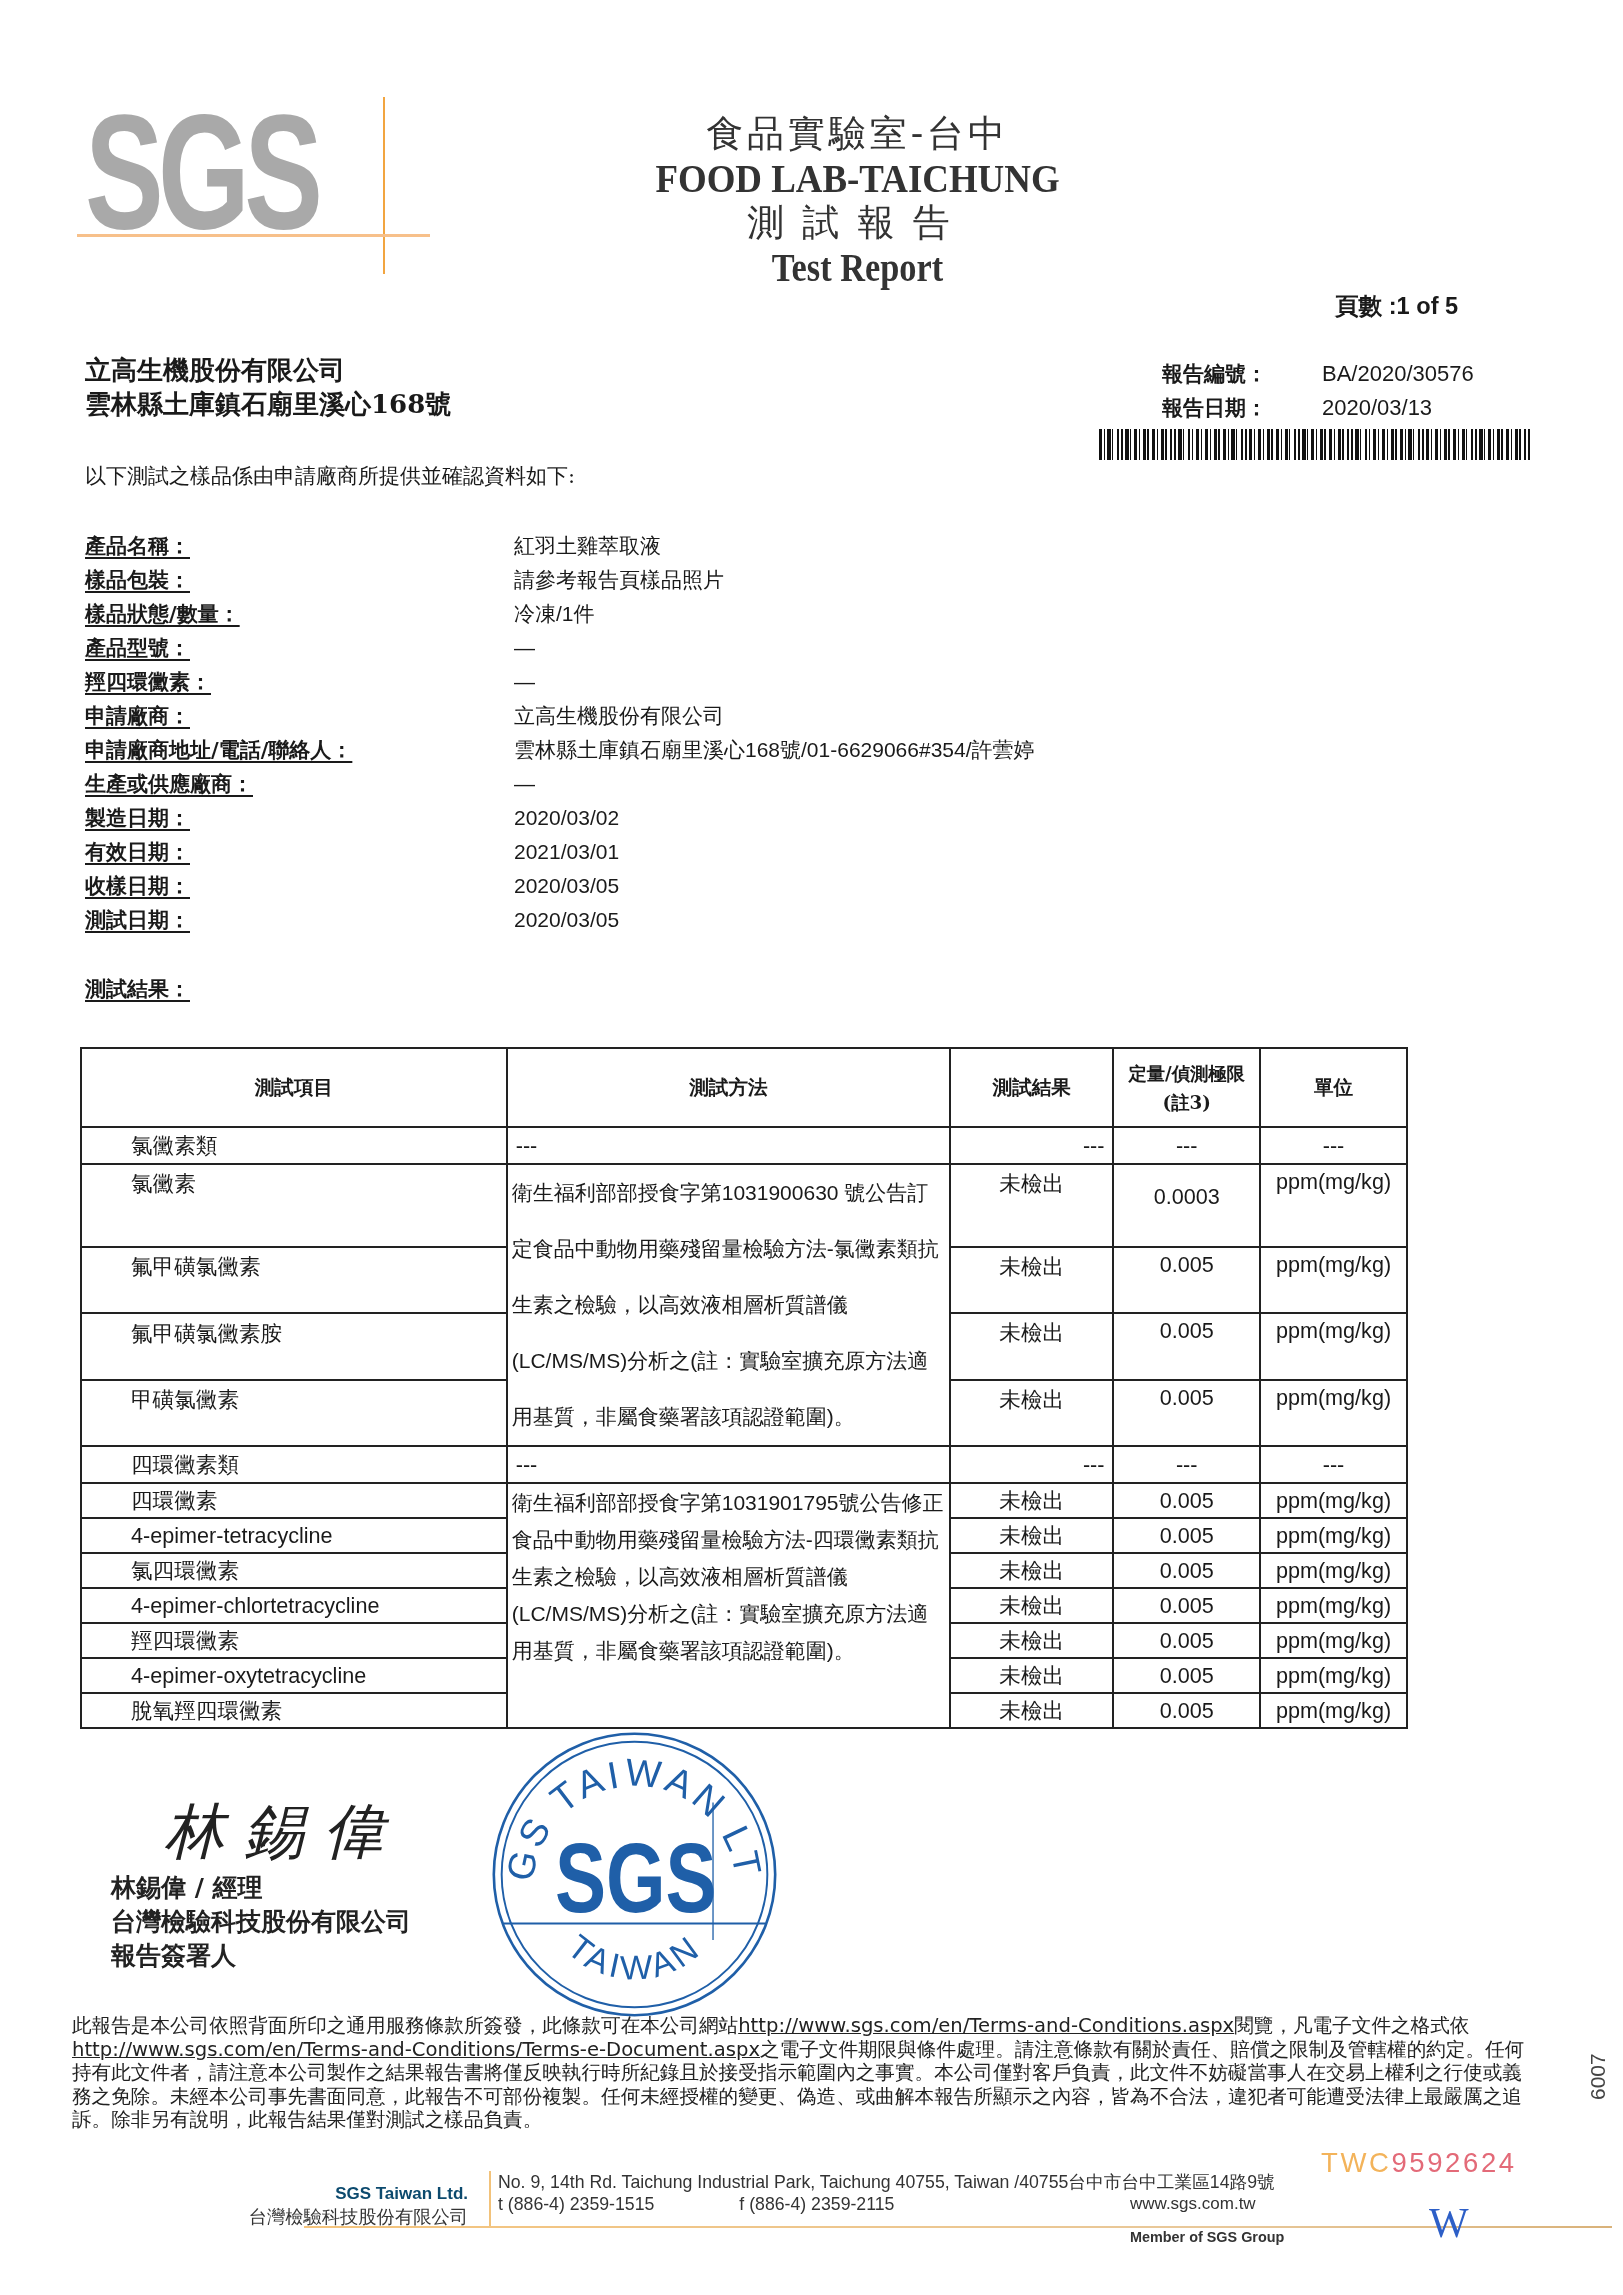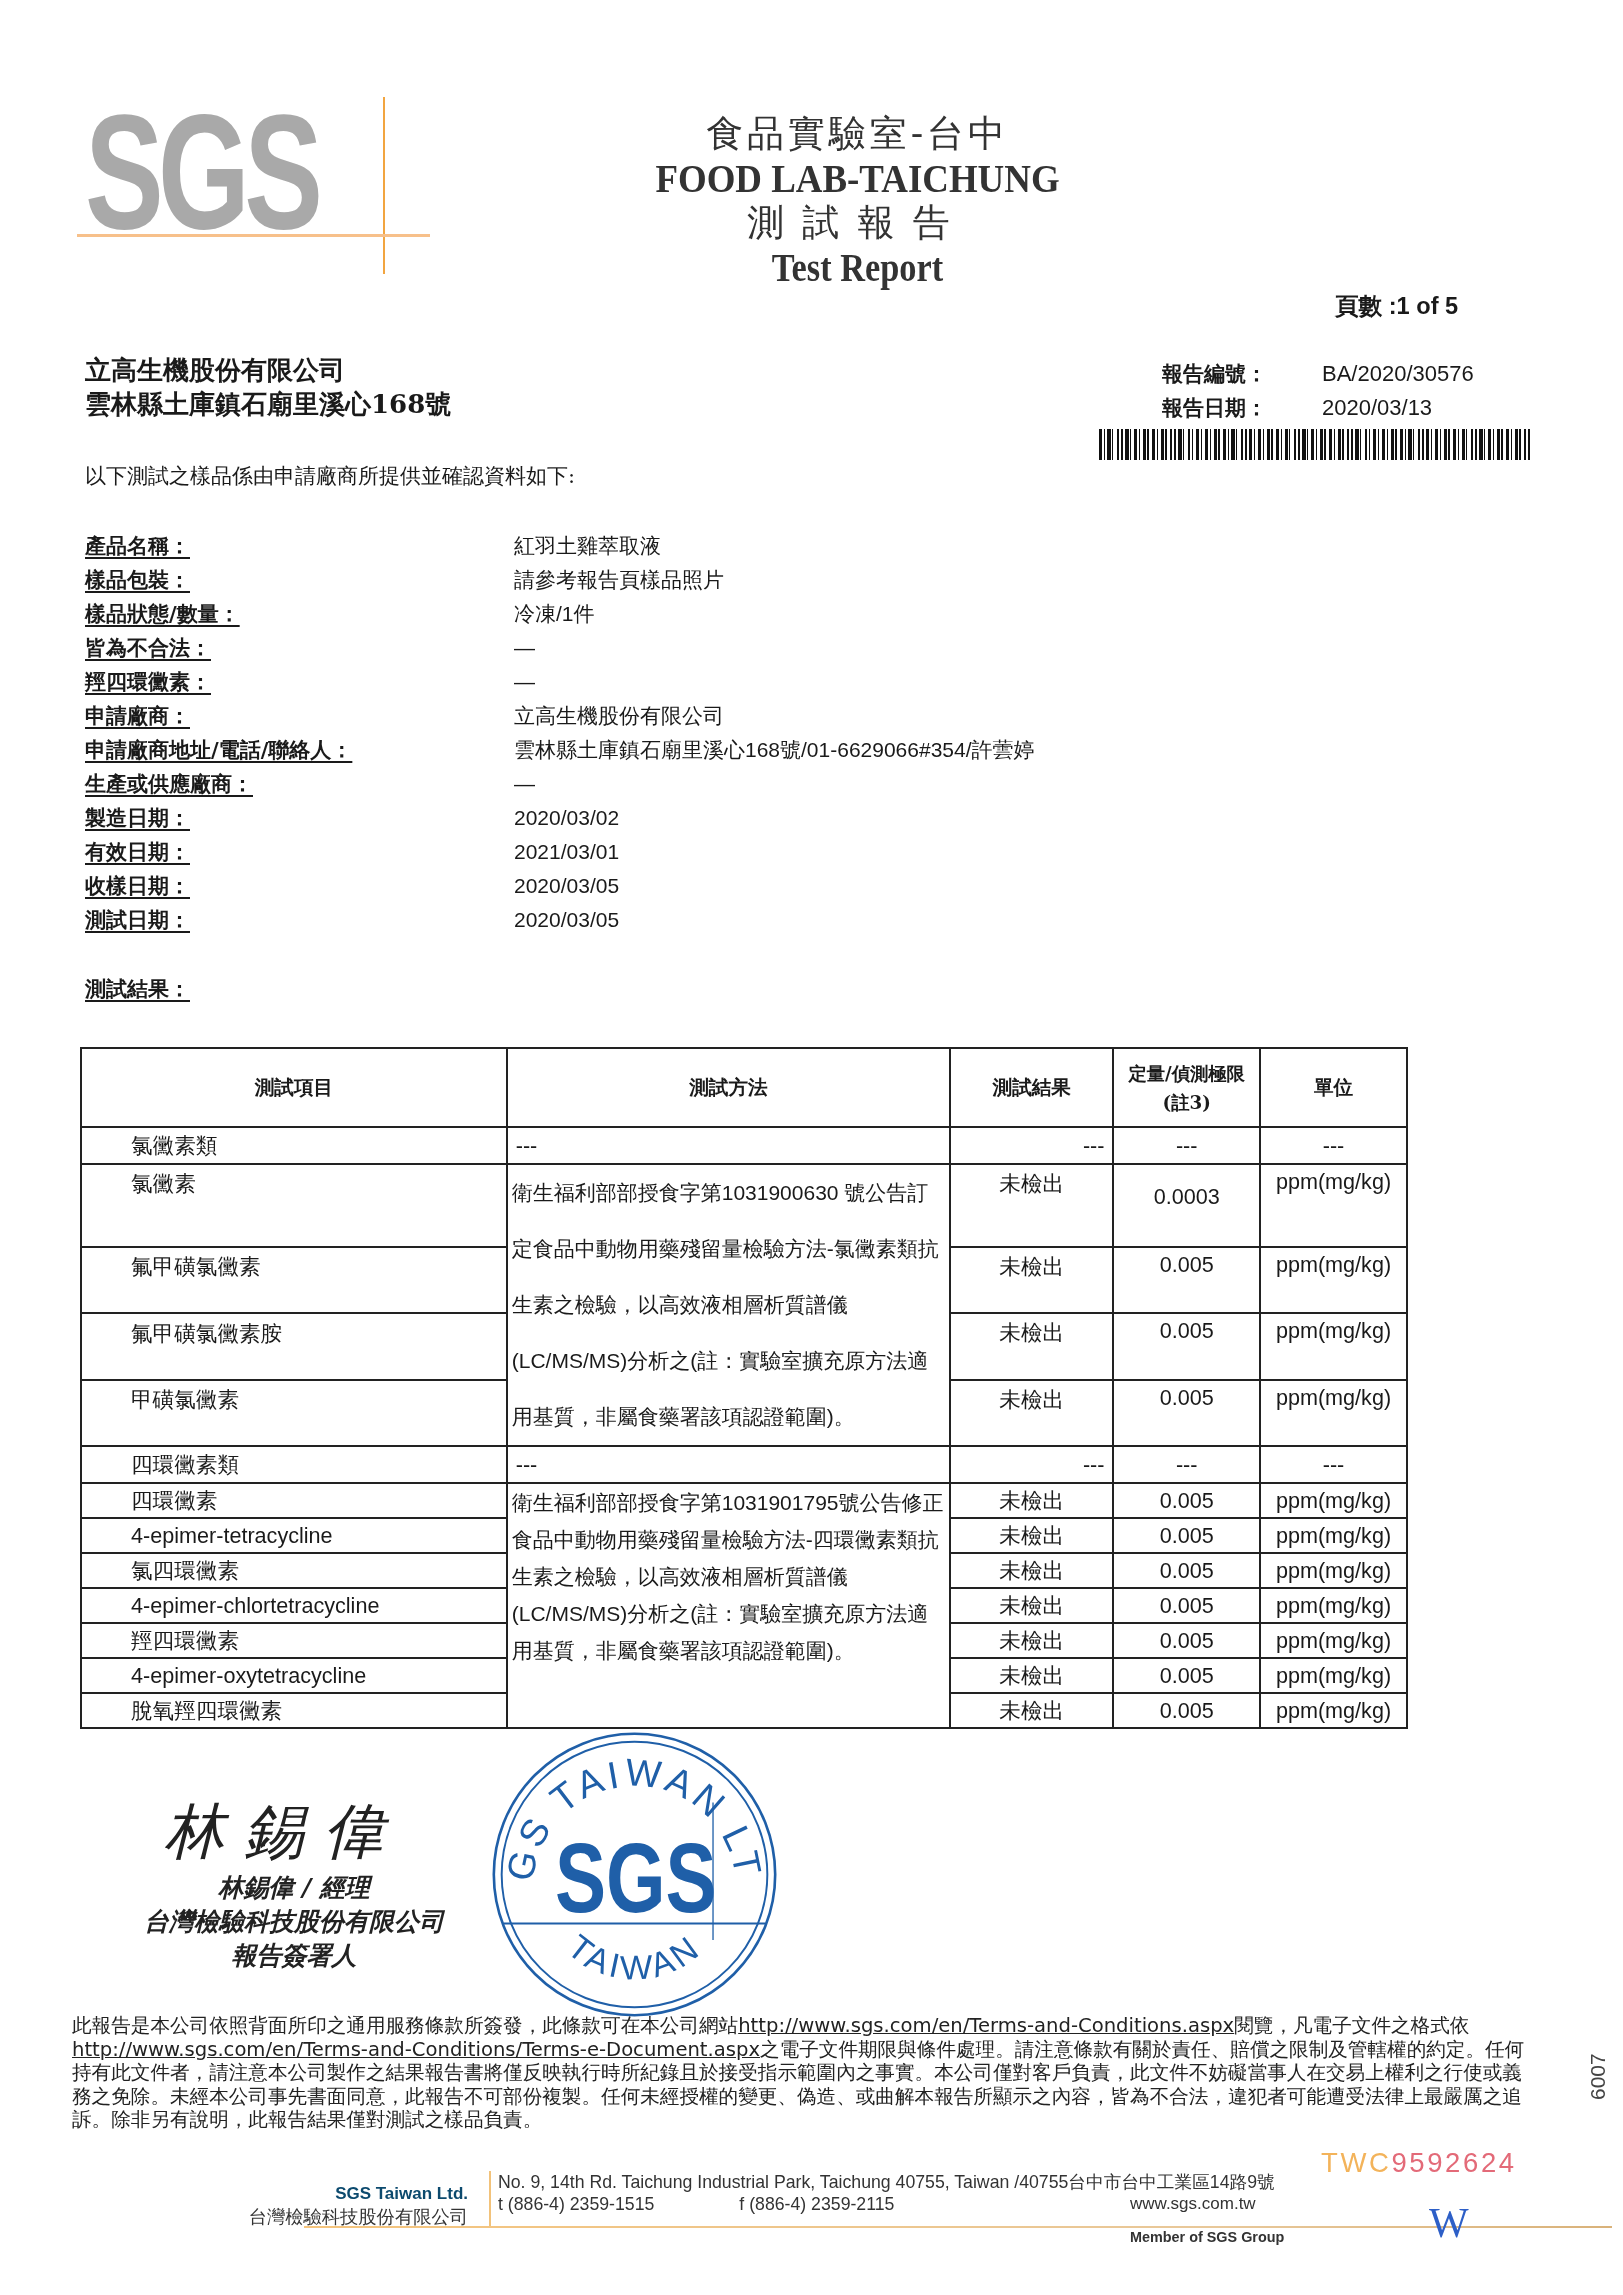--- a/index.html
+++ b/index.html
@@ -40,21 +40,21 @@
   table.res td.item { text-align:left; padding-left:49px; }
   table.res td.c { text-align:center; }
   table.res td.r { text-align:right; }
   table.res td.method { vertical-align:top; line-height:56px; padding:0 2.6px 0 3.9px; font-size:21px; }
   table.res td.method2 { vertical-align:top; line-height:37px; padding:0 2.6px 0 3.9px; font-size:21px; }
   tr.g1 td { height:35px; }
   tr.a td { height:52px; }
   tr.b td { height:33px; }
   
   .sig-hand { left:164px; top:1792px; font-size:60px; font-family:"DejaVu Serif",serif; letter-spacing:19.6px; font-style:italic; color:#222; }
-  .sig-block { left:111px; top:1871px; width:366px; text-align:center; font-size:25px; line-height:34px; font-weight:bold; font-family:"DejaVu Serif",serif; color:#222;font-style:italic; }
+  .sig-block { left:111px; top:1871px; width:366px; text-align:left; font-size:25px; line-height:34px; font-weight:bold; font-family:"DejaVu Serif",serif; color:#222; }
   .seal { left:484px; top:1724px; width:301px; height:301px; }
   
   .disclaimer { left:72px; top:2014px; width:1465px; font-size:19.6px; line-height:23.6px; font-family:"DejaVu Sans",sans-serif; color:#222; }
   .disclaimer a { color:#222; text-decoration:underline; }
   
   .f-org { left:164px; top:2171px; width:304px; text-align:right; font-family:"Liberation Sans",sans-serif; }
   .f-org .en { color:#0c4a6e; font-weight:bold; font-size:17px;margin-top:13px; }
   .f-org .cn { font-size:18.3px; font-family:"DejaVu Serif",serif; color:#333; }
   .f-vline { left:489px; top:2171px; width:2px; height:56px; background:#f2c27a; }
   .f-addr { left:498px; top:2171px; font-size:17.7px; line-height:22px; font-family:"Liberation Sans",sans-serif; color:#333; }
@@ -106,21 +106,21 @@
     </div>
   <div class="info-row">
       <div class="info-k"><span>樣品包裝：</span></div>
       <div class="info-v">請參考報告頁樣品照片</div>
     </div>
   <div class="info-row">
       <div class="info-k"><span>樣品狀態/數量：</span></div>
       <div class="info-v">冷凍/1件</div>
     </div>
   <div class="info-row">
-      <div class="info-k"><span>皆為不合法：</span></div>
+      <div class="info-k"><span>產品型號：</span></div>
       <div class="info-v">—</div>
     </div>
   <div class="info-row">
       <div class="info-k"><span>羥四環黴素：</span></div>
       <div class="info-v">—</div>
     </div>
   <div class="info-row">
       <div class="info-k"><span>申請廠商：</span></div>
       <div class="info-v">立高生機股份有限公司</div>
     </div>

